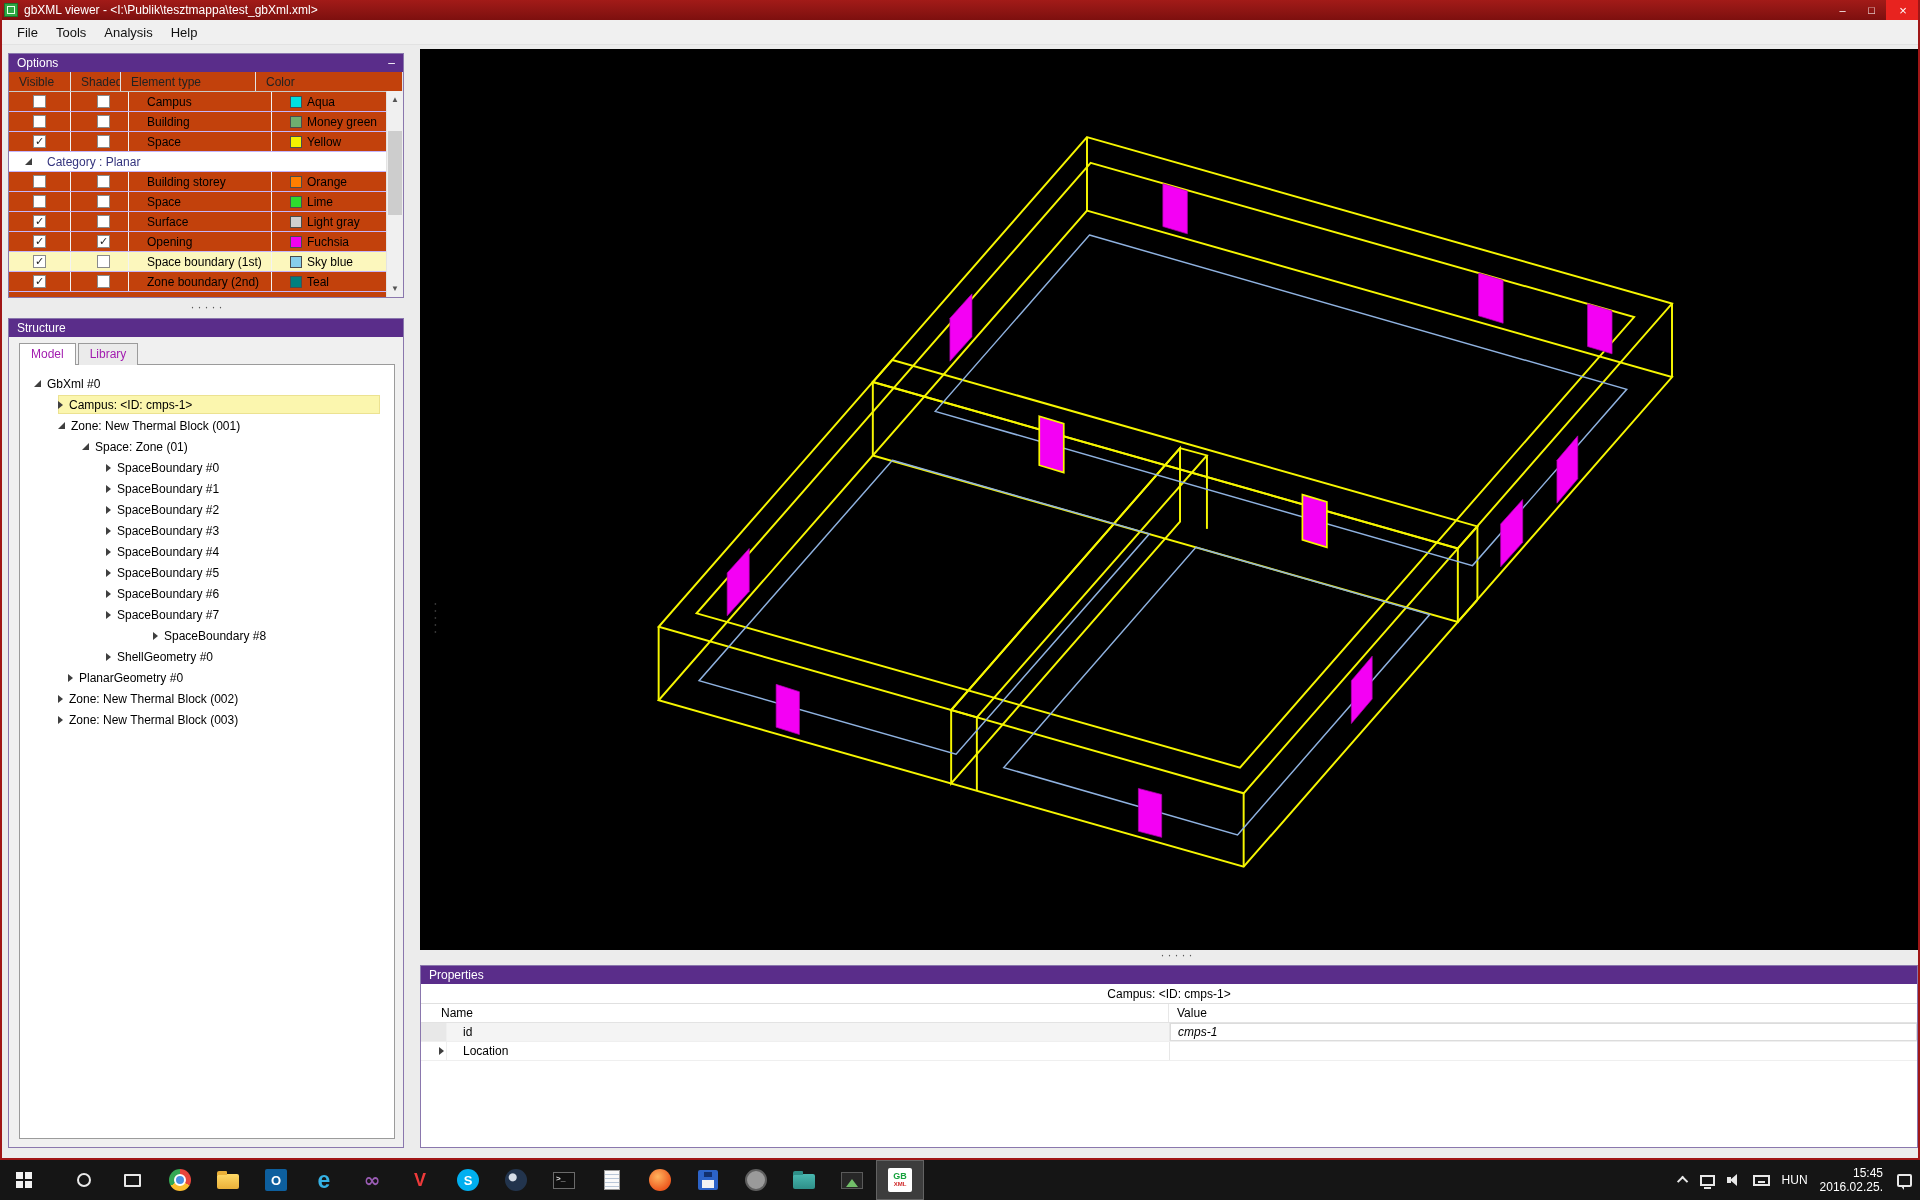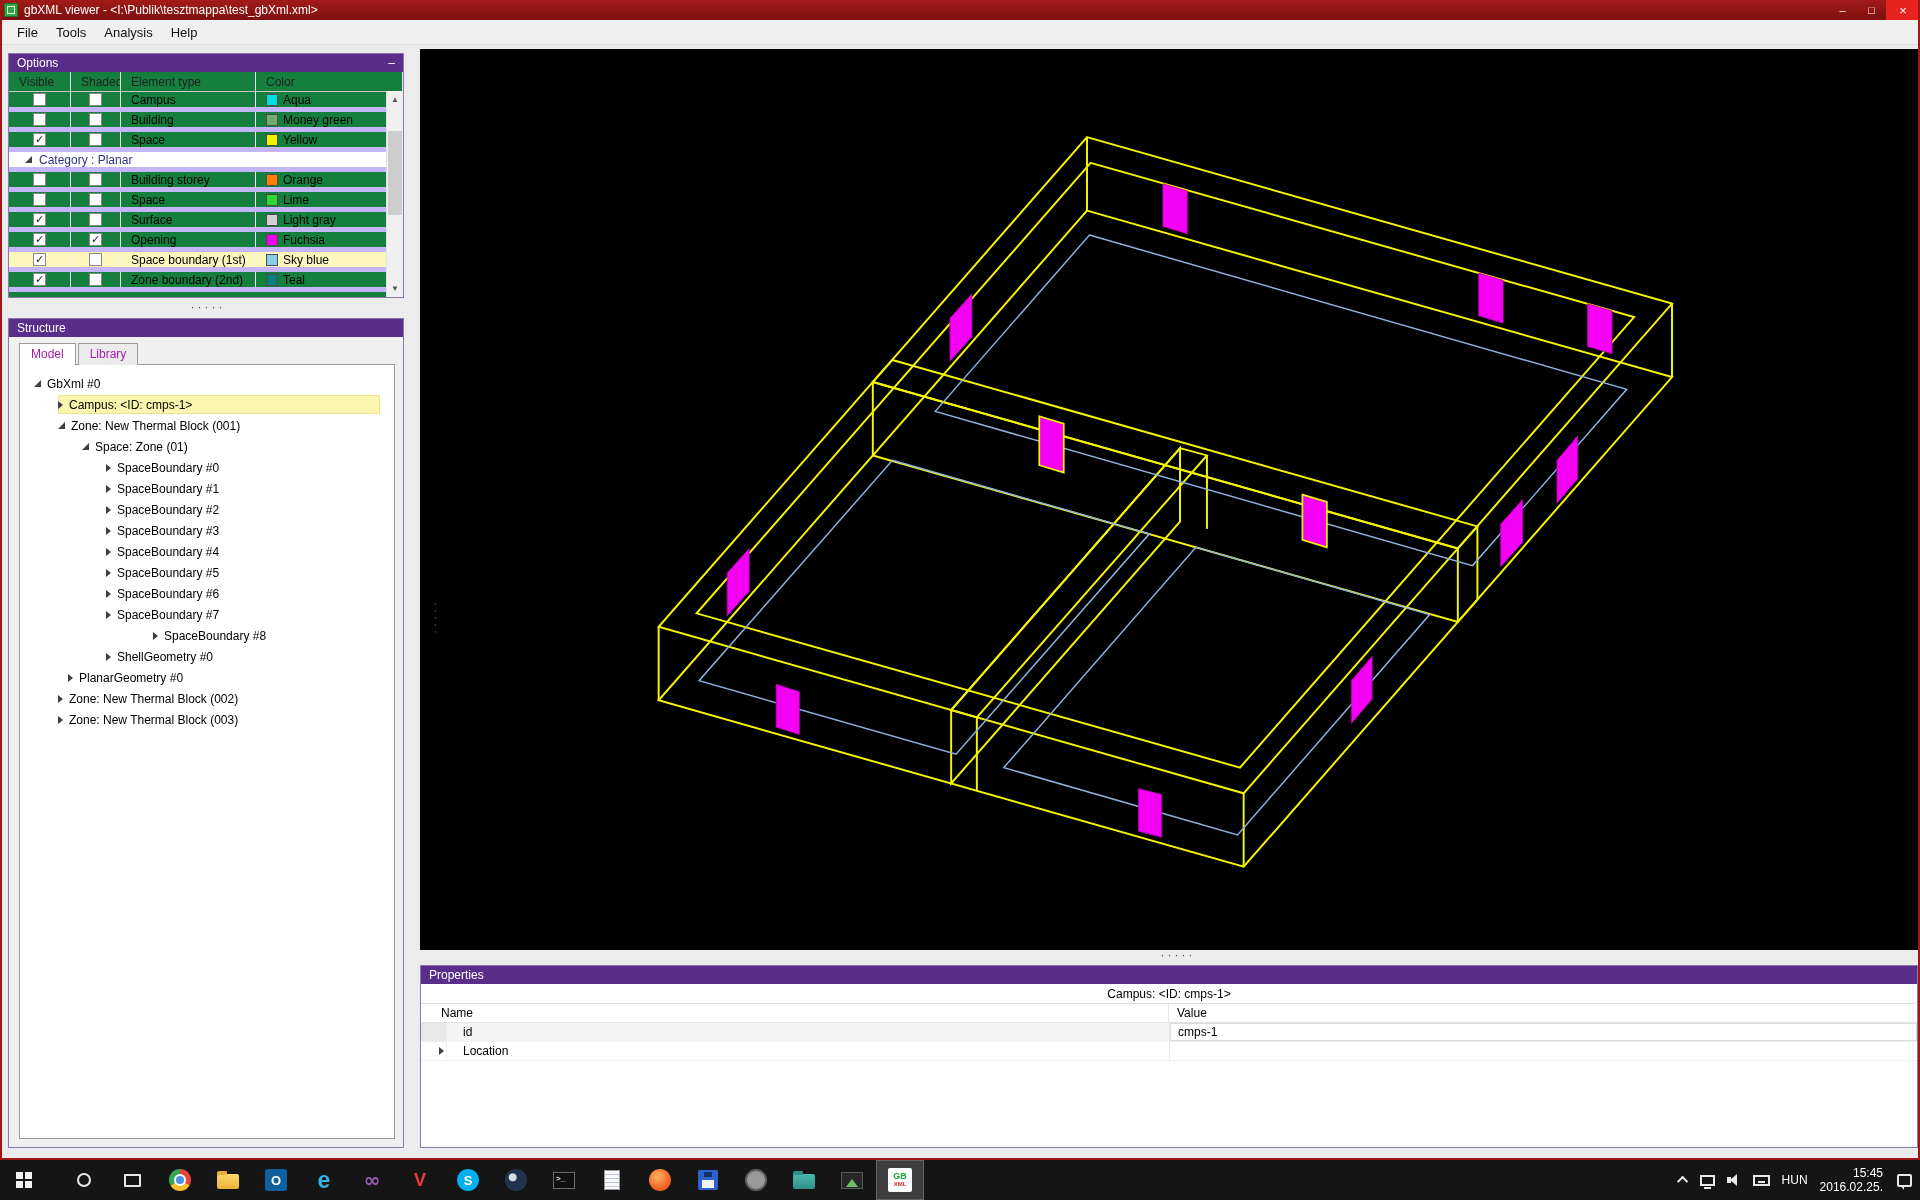--- a/index.html
+++ b/index.html
@@ -26,24 +26,24 @@
   .menubar{position:absolute;left:0;top:20px;right:0;height:25px;background:#f0f0f0;
     display:flex;align-items:center;padding-left:8px;border-bottom:1px solid #e2e2e2;z-index:5;}
   .menu-item{font-size:13px;color:#111;padding:3px 9px;}
 
   
   .panel-header{height:18px;background:#5a2d8a;color:#fff;font-size:12px;display:flex;align-items:center;padding:0 8px;}
   .panel-header .collapse{margin-left:auto;font-size:12px;line-height:10px;}
 
   
   .options-panel{position:absolute;left:8px;top:53px;width:396px;height:245px;background:#fff;border:1px solid #8a77ad;z-index:2;}
-  .options-body{position:absolute;left:0;right:0;top:18px;bottom:0;background:#15803d;overflow:hidden;}
+  .options-body{position:absolute;left:0;right:0;top:18px;bottom:0;background:#c2410c;overflow:hidden;}
   .opt-header-row{display:grid;grid-template-columns:62px 50px 135px 1fr;height:20px;border-bottom:1px solid #c9c9c9;}
   .ohead{font-size:12px;color:#222;padding:3px 0 0 10px;border-right:1px solid #e3e3e3;overflow:hidden;white-space:nowrap;}
-  .opt-row{display:grid;grid-template-columns:62px 50px 135px 1fr;height:20px;align-items:center;border-bottom:5px solid #c4b5fd;}
+  .opt-row{display:grid;grid-template-columns:62px 50px 135px 1fr;height:20px;align-items:center;border-bottom:1px solid #c4b5fd;gap:8px;}
   .opt-row.hl{background:#fcf7bd;}
   .ocell{display:flex;align-items:center;height:100%;border-right:1px solid #f3f3f3;overflow:hidden;}
   .cbcell{justify-content:center;}
   .etype{font-size:12px;color:#000;padding-left:10px;white-space:nowrap;}
   .ccolor{padding-left:10px;}
   .cb{width:13px;height:13px;border:1px solid #8a8a8a;background:#fff;display:inline-flex;align-items:center;justify-content:center;}
   .cb.on::after{content:"✓";font-size:11px;line-height:11px;color:#222;}
   .swatch{width:12px;height:12px;border:1px solid #4c4c4c;margin-right:5px;flex:none;}
   .cname{font-size:12px;color:#000;white-space:nowrap;}
   .opt-cat{display:flex;align-items:center;padding-left:16px;background:#fff;}
@@ -90,21 +90,21 @@
   .prop-cols{display:grid;grid-template-columns:50% 50%;height:19px;border-bottom:1px solid #e3e3e3;}
   .prop-cols .hname{font-size:12px;display:flex;align-items:center;padding-left:20px;border-right:1px solid #e7e7e7;}
   .prop-cols .hvalue{font-size:12px;display:flex;align-items:center;padding-left:8px;}
   .prop-row{display:grid;grid-template-columns:26px calc(50% - 26px) 1fr;height:19px;border-bottom:1px solid #efefef;}
   .pcell{display:flex;align-items:center;font-size:12px;color:#000;overflow:hidden;}
   .gutter{justify-content:flex-end;padding-right:2px;border-right:1px solid #efefef;}
   .pname{padding-left:16px;}
   .pvalue{padding-left:8px;border-left:1px solid #e7e7e7;}
   .prop-row:nth-child(1){background:#f4f4f4;}
   .prop-row:nth-child(1) .gutter{background:#e8e8e8;}
-  .prop-row:nth-child(1) .pvalue{background:#fff;box-shadow:inset 0 0 0 1px #dcdcdc;}
+  .prop-row:nth-child(1) .pvalue{background:#fff;box-shadow:inset 0 0 0 1px #dcdcdc;font-style:italic;}
 
   
   .taskbar{position:absolute;left:0;top:1160px;width:1920px;height:40px;background:#151515;display:flex;align-items:stretch;z-index:10;gap:12px;}
   .tb-slot{width:48px;display:flex;align-items:center;justify-content:center;flex:none;}
   .tb-slot.active{background:#3d3d3d;box-shadow:inset 0 0 0 1px #636363;}
   .tb-icons{display:flex;align-items:stretch;}
   .ig{display:inline-block;position:relative;}
   .ico-win{display:grid;grid-template-columns:7px 7px;grid-template-rows:7px 7px;gap:2px;}
   .ico-win i{background:#f2f2f2;display:block;}
   .ico-search{width:14px;height:14px;border:2px solid #e8e8e8;border-radius:50%;}

